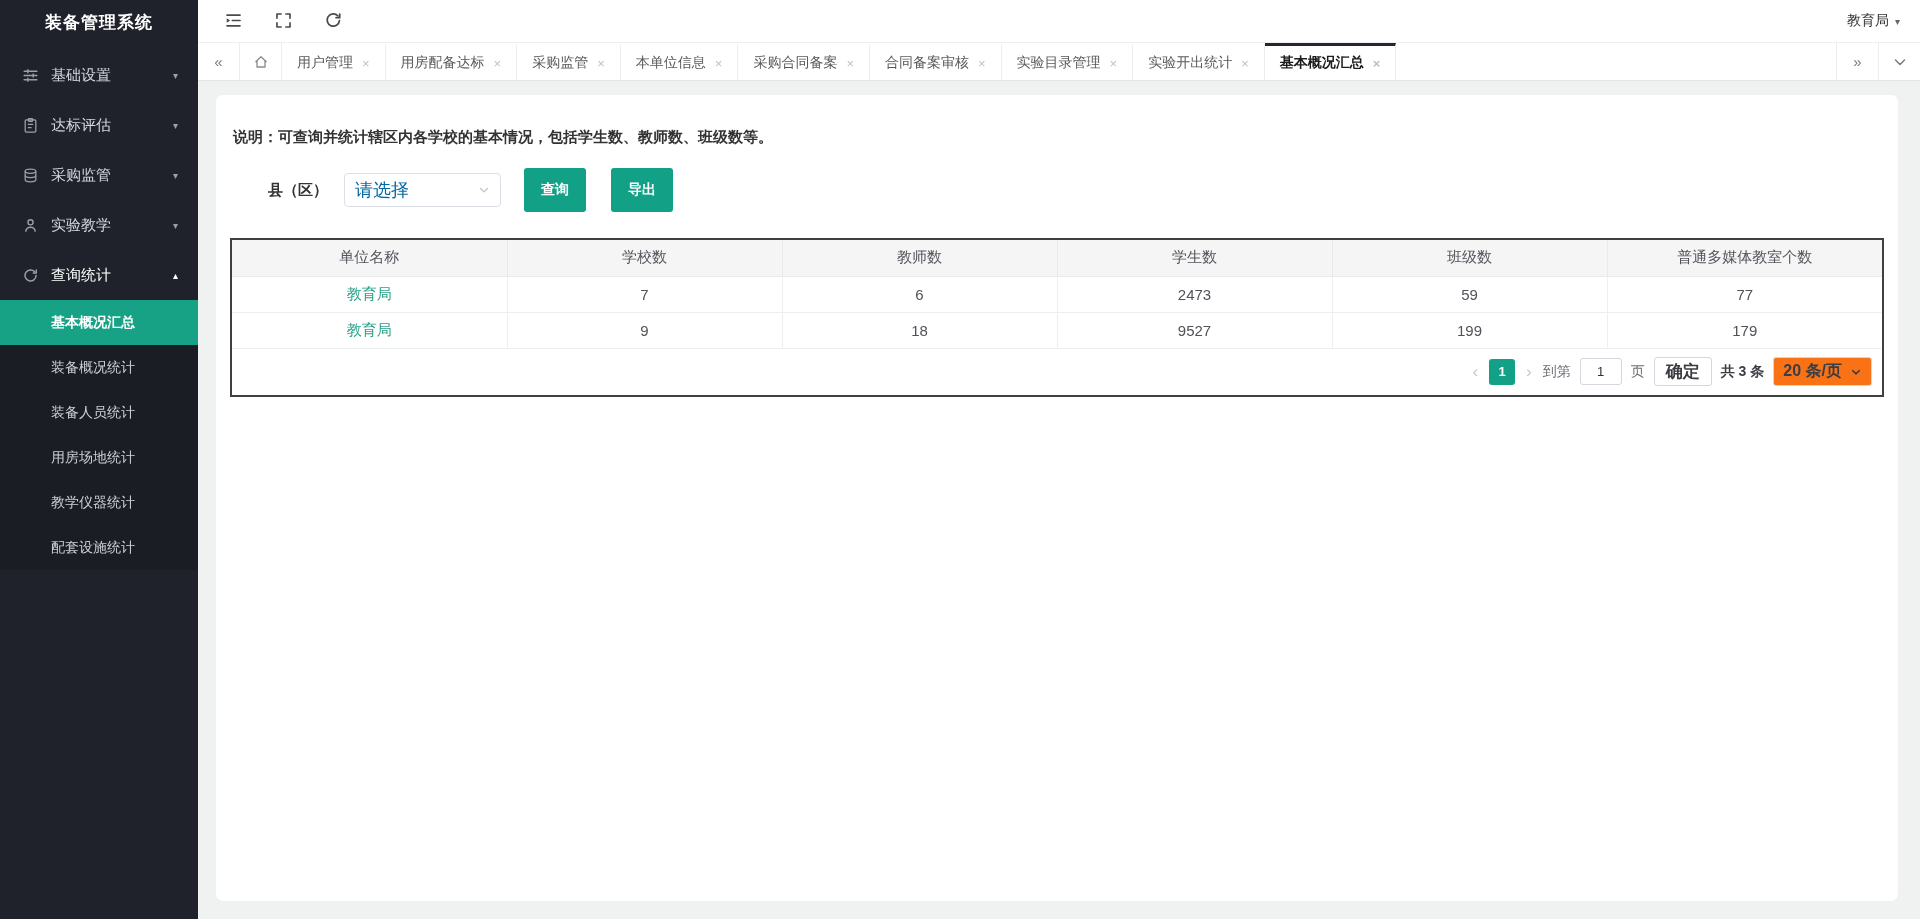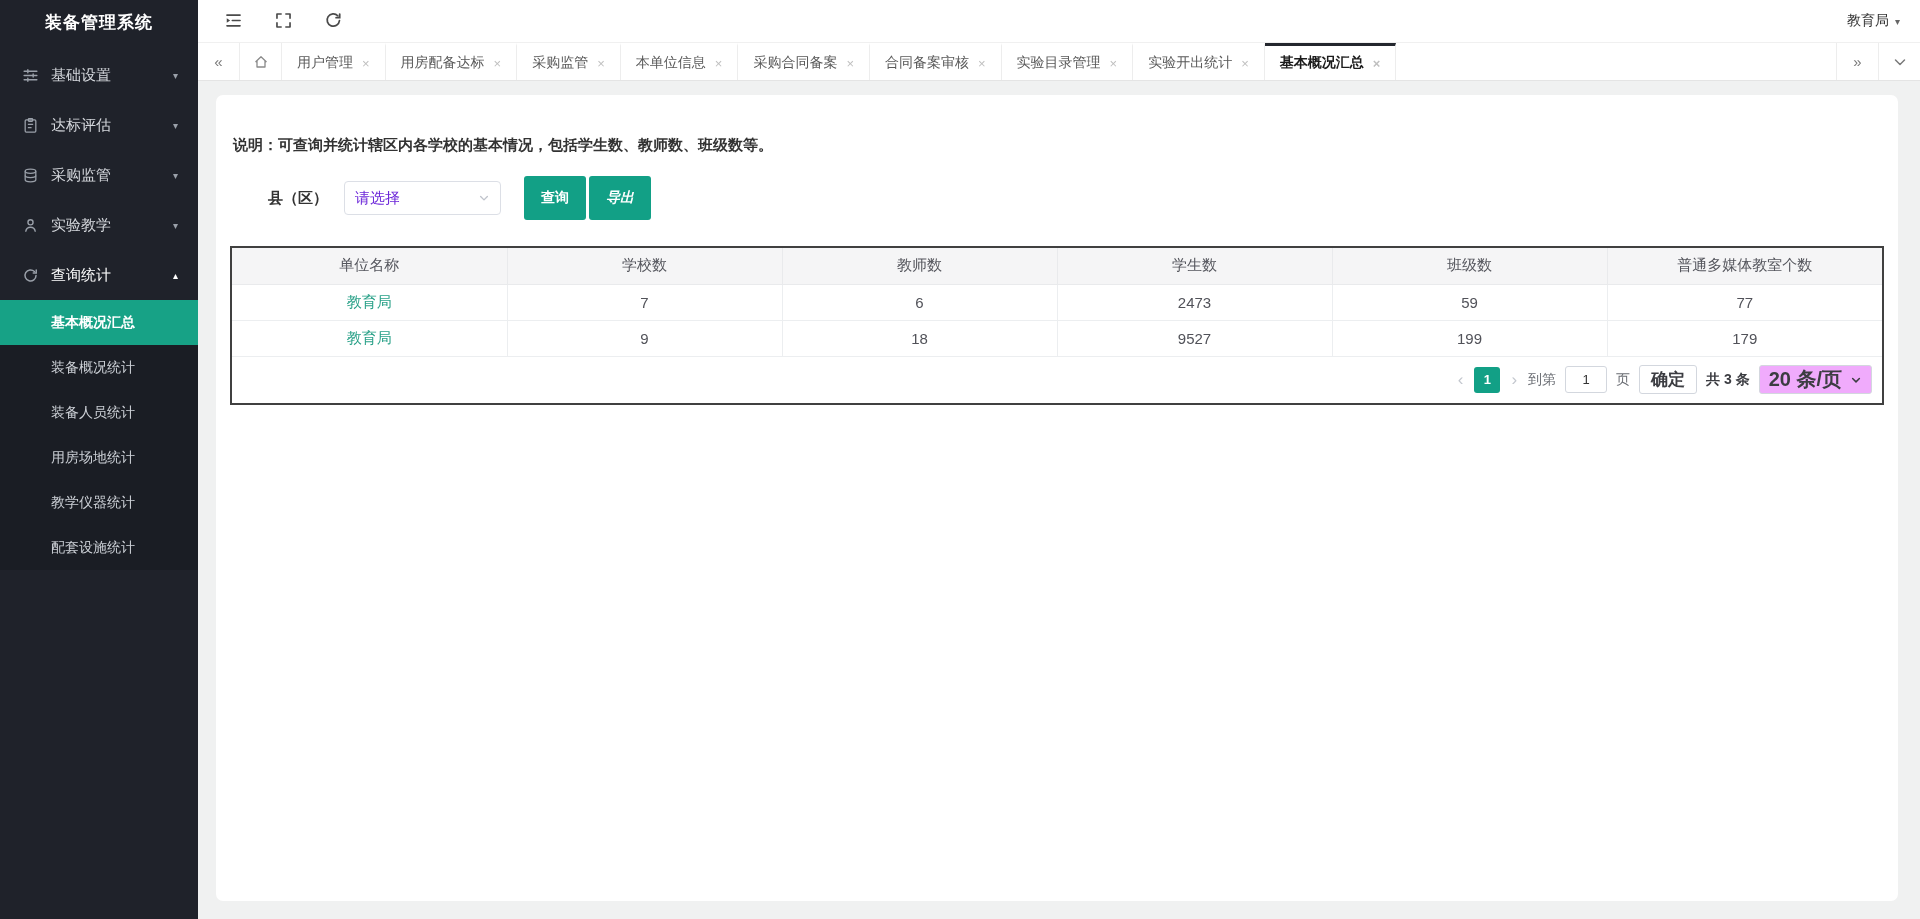--- a/index.html
+++ b/index.html
@@ -34,49 +34,49 @@
   .tab-ctrl { width:42px; display:flex; align-items:center; justify-content:center; color:#7a7a7a; font-size:15px; border-right:1px solid #ededed; cursor:pointer; }
   .tab-ctrl.right { border-right:none; border-left:1px solid #ededed; }
   .tab-ctrl svg { width:16px; height:16px; }
   .tabs { display:flex; align-items:stretch; }
   .tab { display:flex; align-items:center; gap:9px; padding:0 15px; font-size:14px; color:#595959; border-right:1px solid #ededed; border-top:3px solid transparent; cursor:pointer; white-space:nowrap; }
   .tab .tab-close { color:#bfbfbf; font-size:13px; line-height:1; }
   .tab.active { border-top:3px solid #24272e; color:#1c1c1c; font-weight:bold; }
   .tab-spacer { flex:1; }
 
   .content-bg { flex:1; background:#f0f1f1; padding:14px 22px 18px 18px; min-height:0; }
-  .card { background:#ffffff; width:100%; height:100%; padding:8px 14px;border-radius:7px; }
+  .card { background:#ffffff; width:100%; height:100%; padding:0 14px;border-radius:7px; }
 
   .note { padding-top:33px; font-size:15px; font-weight:bold; color:#333333; margin-left:3px; }
   .filter-row { margin-top:21px; display:flex; align-items:center; }
   .filter-label { font-size:15px; font-weight:bold; color:#333333; margin:0 16px 0 38px; }
   .select { width:157px; height:34px; border:1px solid #dcdfe6; border-radius:4px; display:flex; align-items:center; padding:0 10px; background:#fff; cursor:pointer; }
-  .select .ph { color:#6d28d9; font-size:15px; }
+  .select .ph { color:#0369a1; font-size:18px; }
   .select .sel-caret { margin-left:auto; color:#c0c4cc; display:inline-flex; }
   .select .sel-caret svg { width:12px; height:12px; }
   .btn { height:44px; padding:0 17px; background:var(--accent,#12a086); color:#fff; border:none; border-radius:3px; font-size:14px; font-weight:bold; cursor:pointer; font-family:inherit; }
   .btn.query { margin-left:23px; }
-  .btn.export { margin-left:3px;font-style:italic; }
+  .btn.export { margin-left:25px; }
 
   .table-wrap { margin-top:26px; border:2px solid #404040; }
   table { width:100%; border-collapse:collapse; table-layout:fixed; }
   th { background:#f5f5f6; height:36px; font-size:15px; font-weight:normal; color:#54555c; border:1px solid #e9eaec; border-top:none; text-align:center; }
   th:first-child { border-left:none; } th:last-child { border-right:none; }
   td { height:36px; font-size:15px; color:#515259; border:1px solid #eceef0; text-align:center; }
   td:first-child { border-left:none; } td:last-child { border-right:none; }
   td.unit a { color:var(--link,#29a188); text-decoration:none; cursor:pointer; }
 
   .pagination { height:46px; display:flex; align-items:center; justify-content:flex-end; padding-right:10px; gap:9px; font-size:14px; color:#606266; }
   .pg-arrow { color:#c3c7ce; font-size:17px; padding:0 2px; cursor:default; }
   .pg-page { width:26px; height:26px; background:var(--accent,#12a086); color:#fff; border-radius:3px; display:flex; align-items:center; justify-content:center; font-size:13px; font-weight:bold; cursor:pointer; }
   .pg-text { color:#6a6d73; }
   .pg-input { width:42px; height:27px; border:1px solid #d3d7de; border-radius:3px; text-align:center; font-size:13px; color:#333; font-family:inherit; }
   .pg-confirm { height:29px; padding:0 11px; background:#fff; border:1px solid #d3d7de; border-radius:3px; font-size:17px; font-weight:bold; color:#3c3d42; cursor:pointer; font-family:inherit; }
   .pg-total { font-weight:bold; color:#3c3d42; }
-  .pg-select { height:29px; border:1px solid #d3d7de; border-radius:3px; background:#f0abfc; display:flex; align-items:center; gap:8px; padding:0 9px; font-size:20px; font-weight:bold; color:#3c3d42; cursor:pointer; }
+  .pg-select { height:29px; border:1px solid #d3d7de; border-radius:3px; background:#f97316; display:flex; align-items:center; gap:8px; padding:0 9px; font-size:16px; font-weight:bold; color:#3c3d42; cursor:pointer; }
   .pg-select svg { width:12px; height:12px; }
 </style>
 </head>
 <body>
 
 <div class="app">
 
   <aside class="sidebar">
     <div class="sidebar-title">装备管理系统</div>
     <nav class="menu" id="menu">

